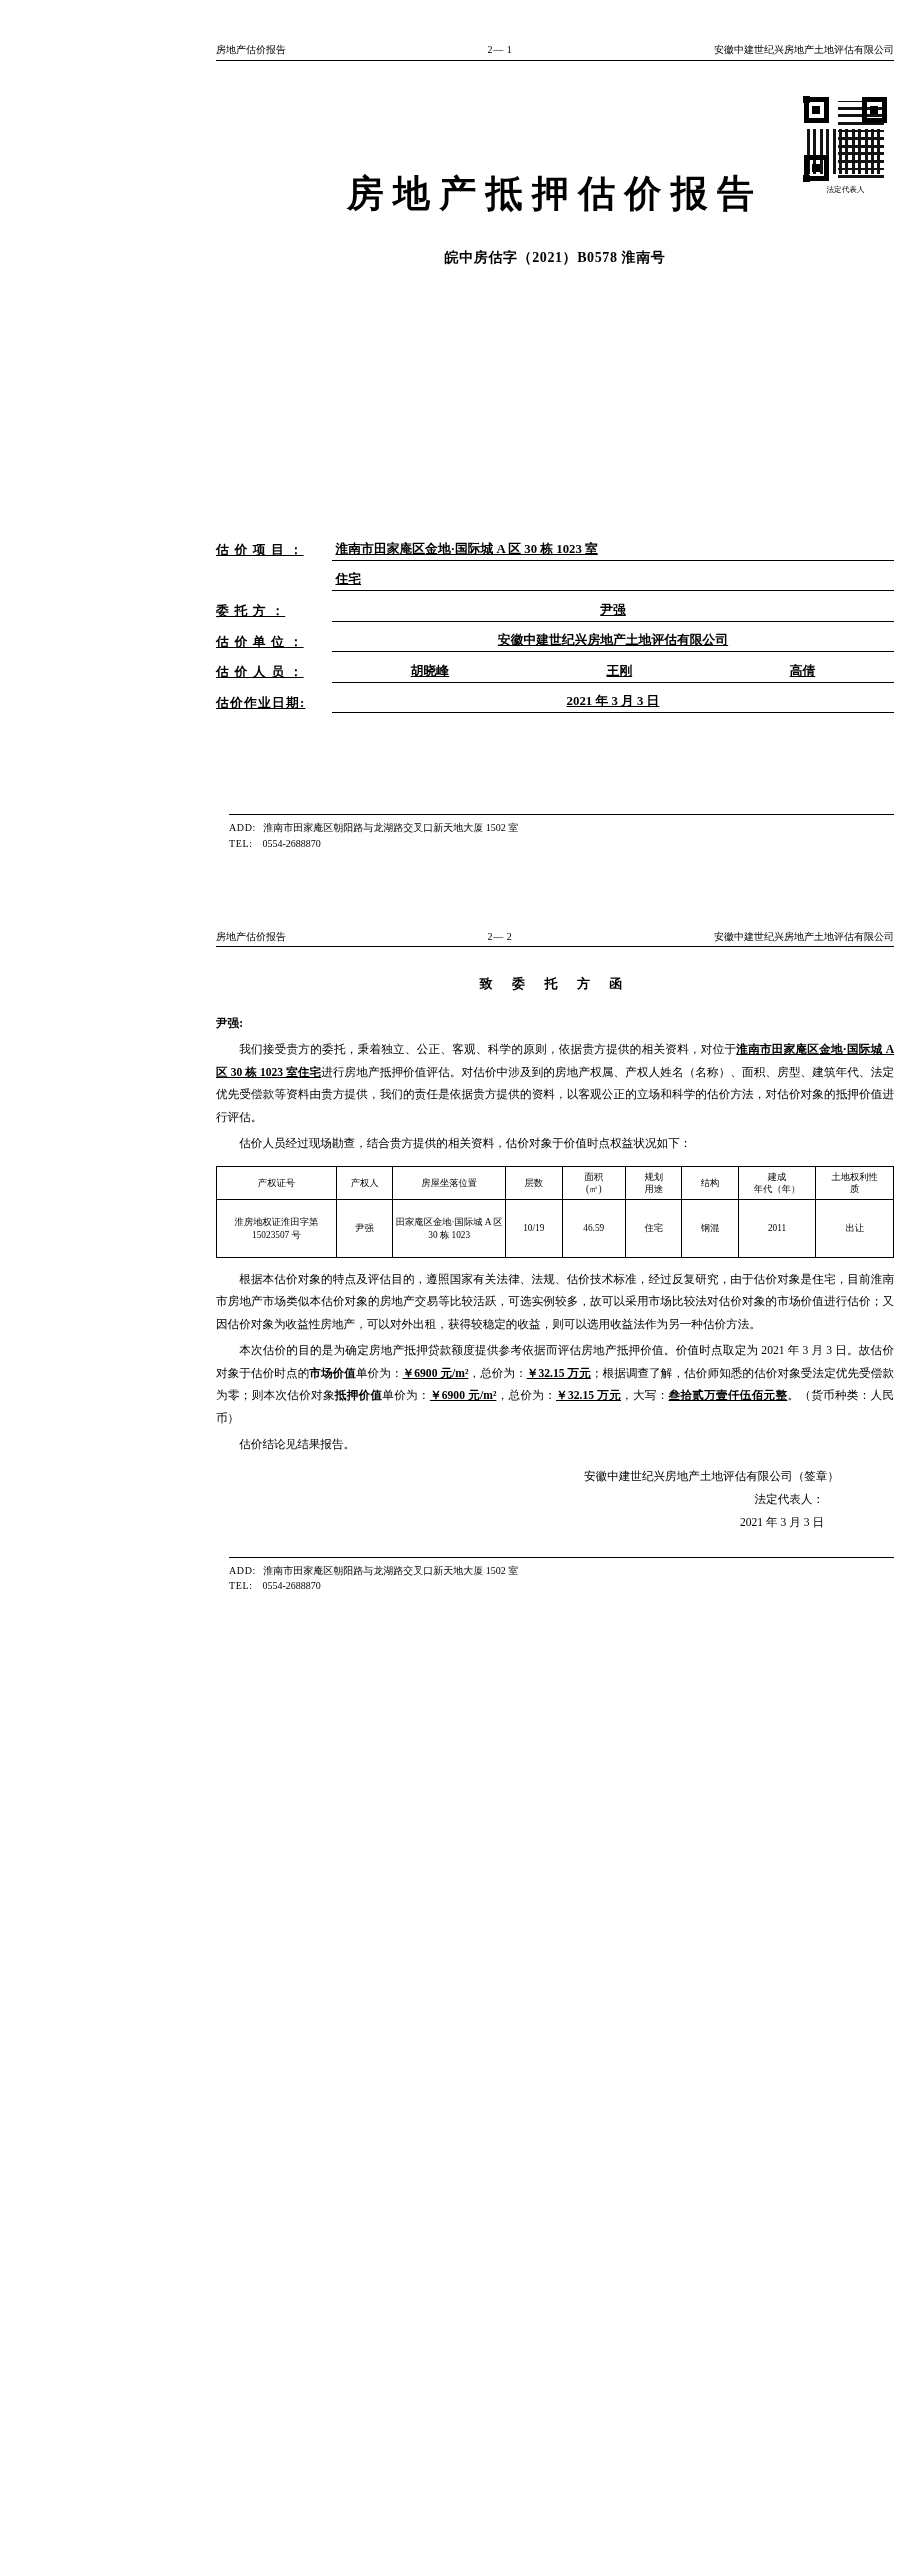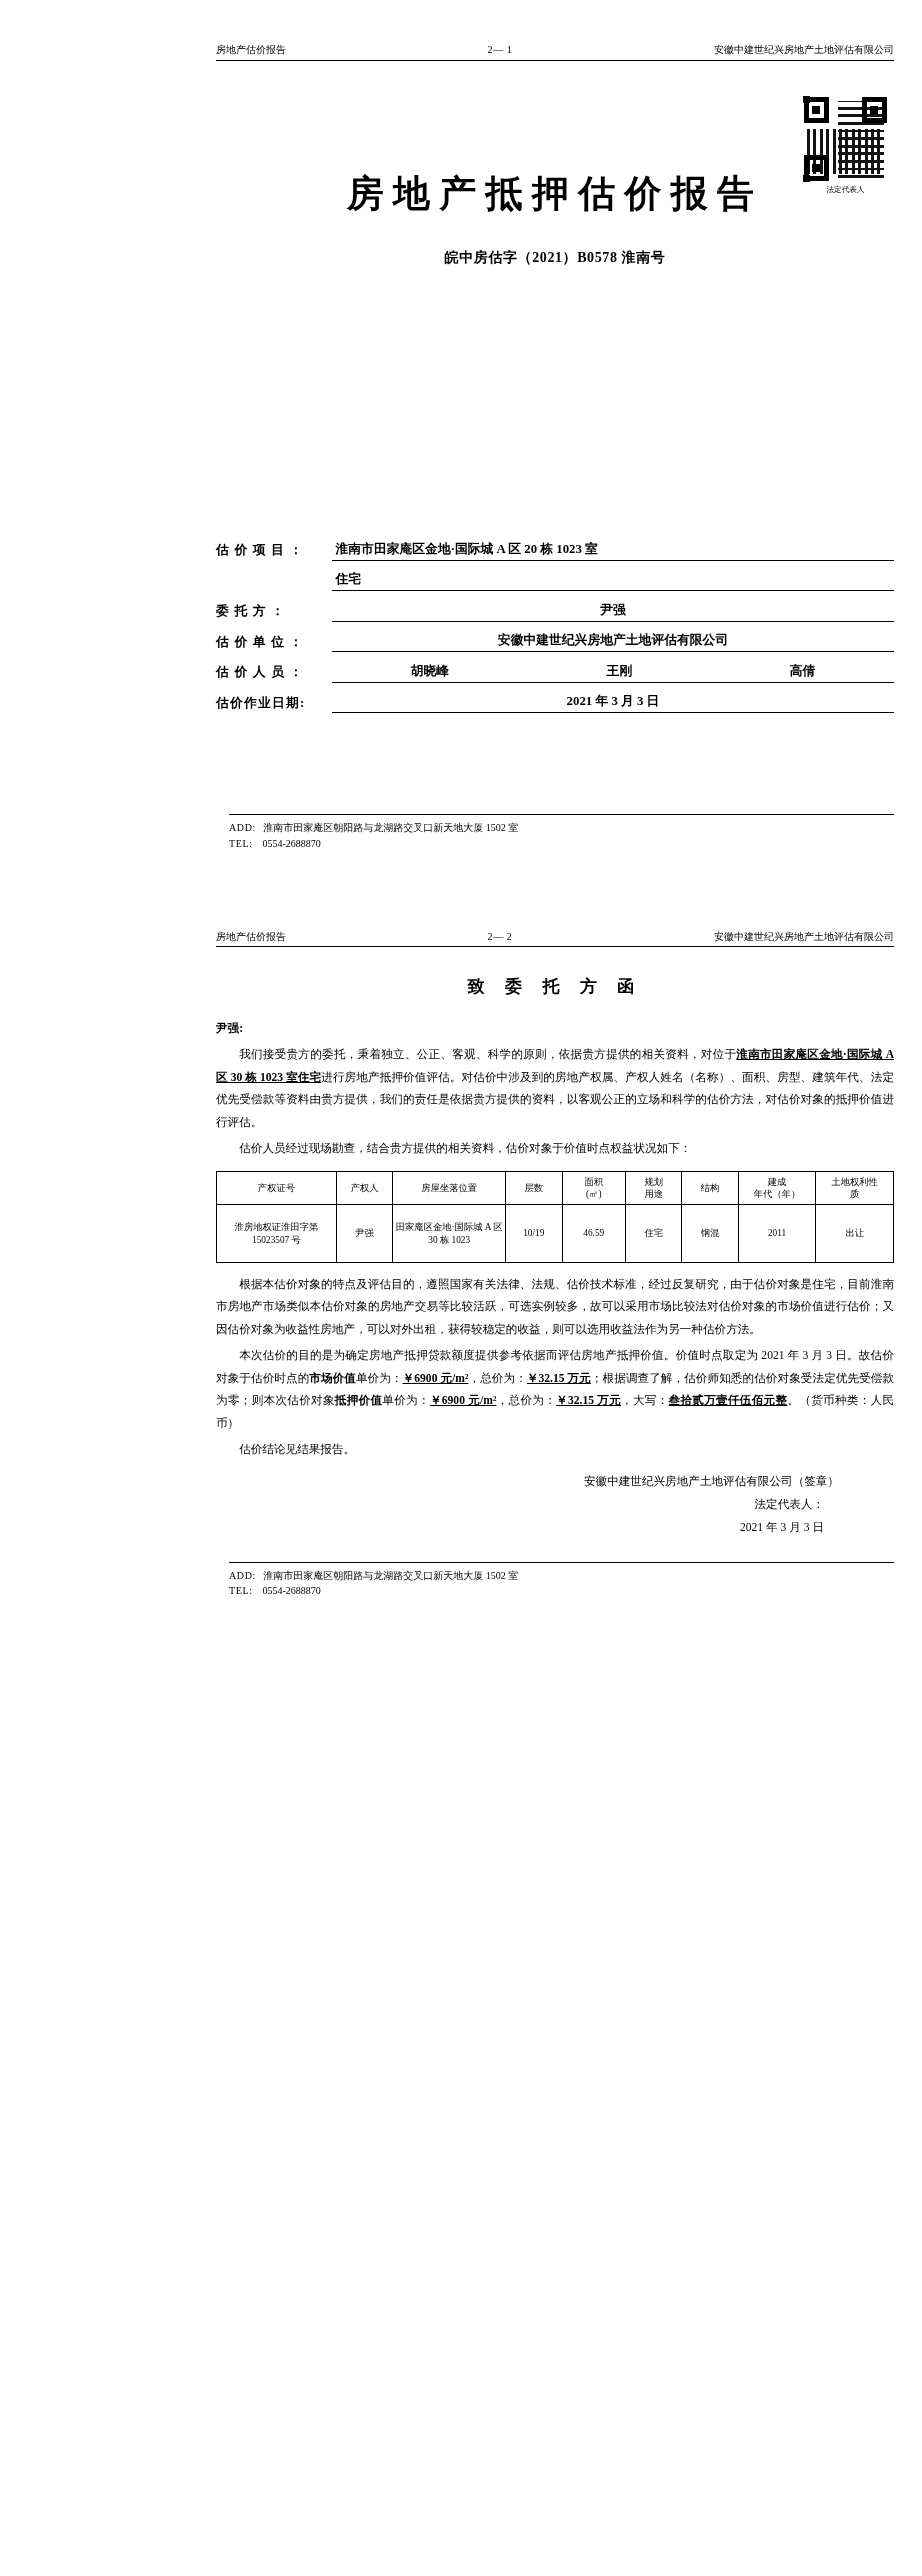--- a/index.html
+++ b/index.html
@@ -123,20 +123,21 @@
     text-align: center;
     font-size: 14px;
     font-weight: bold;
     margin-top: 30px;
     letter-spacing: 0.6px;
   }
 
   .fields {
     margin-top: 273px;
     font-size: 12.8px;
+    text-decoration: underline;
   }
   .field-row {
     display: flex;
     align-items: flex-end;
     margin-bottom: 9.3px;
   }
   .field-label {
     width: 116px;
     flex: 0 0 116px;
     white-space: nowrap;
@@ -163,21 +164,21 @@
     position: absolute;
     left: 122px;
     right: 122px;
     bottom: 69px;
   }
 
   
   #page2 { padding-top: 10.5px; padding-bottom: 17.4px; }
   .letter-title {
     text-align: center;
-    font-size: 17px;
+    font-size: 13px;
     font-weight: bold;
     letter-spacing: 8.1px;
     margin-top: 28px;
     margin-bottom: 23px;
   }
   .salutation {
     font-size: 11.6px;
     font-weight: bold;
     margin-bottom: 8.1px;
   }
@@ -237,21 +238,21 @@
       <div class="qr-caption">法定代表人</div>
     </div>
 
     <div class="doc-title">房地产抵押估价报告</div>
     <div class="doc-subtitle">皖中房估字（2021）B0578 淮南号</div>
 
     <div class="fields">
 
       <div class="field-row">
         <div class="field-label">估 价 项 目 ：</div>
-        <div class="field-value left-al">淮南市田家庵区金地·国际城 A 区 20 栋 1023 室</div>
+        <div class="field-value left-al">淮南市田家庵区金地·国际城 A 区 30 栋 1023 室</div>
       </div>
       <div class="field-row">
         <div class="field-label"></div>
         <div class="field-value left-al">住宅</div>
       </div>
 
       <div class="field-row">
         <div class="field-label">委 托 方 ：</div>
         <div class="field-value">尹强</div>
       </div>

